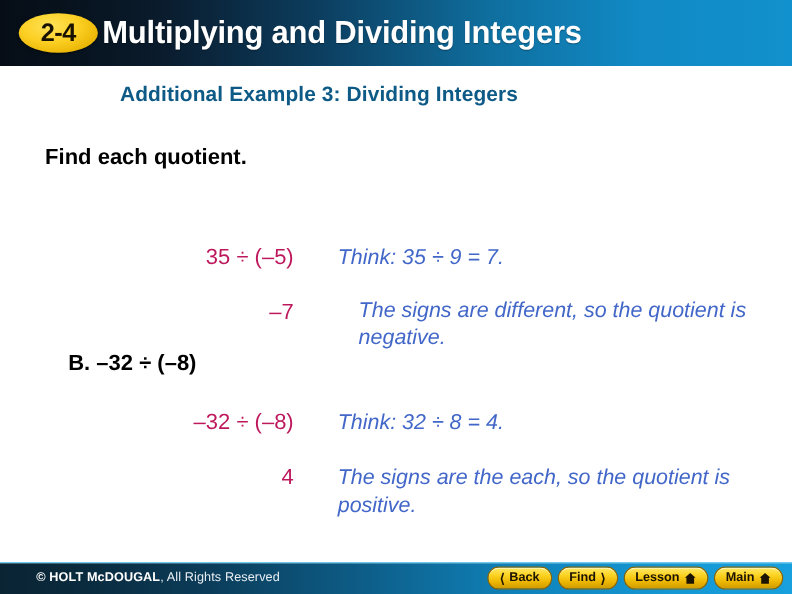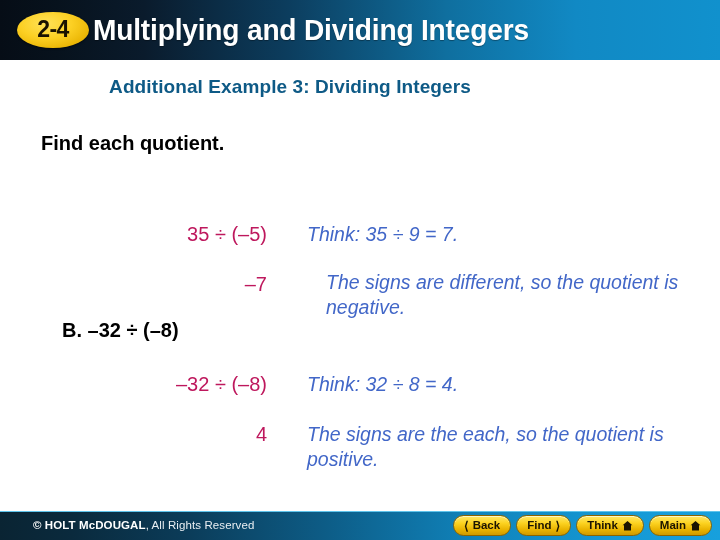--- a/index.html
+++ b/index.html
@@ -263,21 +263,21 @@
       <span class="chev">⟨</span>
       <span class="nav-btn-label">Back</span>
     </div>
 
     <div class="nav-btn">
       <span class="nav-btn-label">Find</span>
       <span class="chev">⟩</span>
     </div>
 
     <div class="nav-btn">
-      <span class="nav-btn-label">Think</span>
+      <span class="nav-btn-label">Lesson</span>
       <span class="home-icon">
         <svg width="11" height="10" viewBox="0 0 11 10">
             <path d="M5.5 0 L0.6 4.3 L2 4.3 L2 9.6 L9 9.6 L9 4.3 L10.4 4.3 Z" fill="#1c1400"></path>
           </svg>
       </span>
     </div>
 
     <div class="nav-btn">
       <span class="nav-btn-label">Main</span>
       <span class="home-icon">

